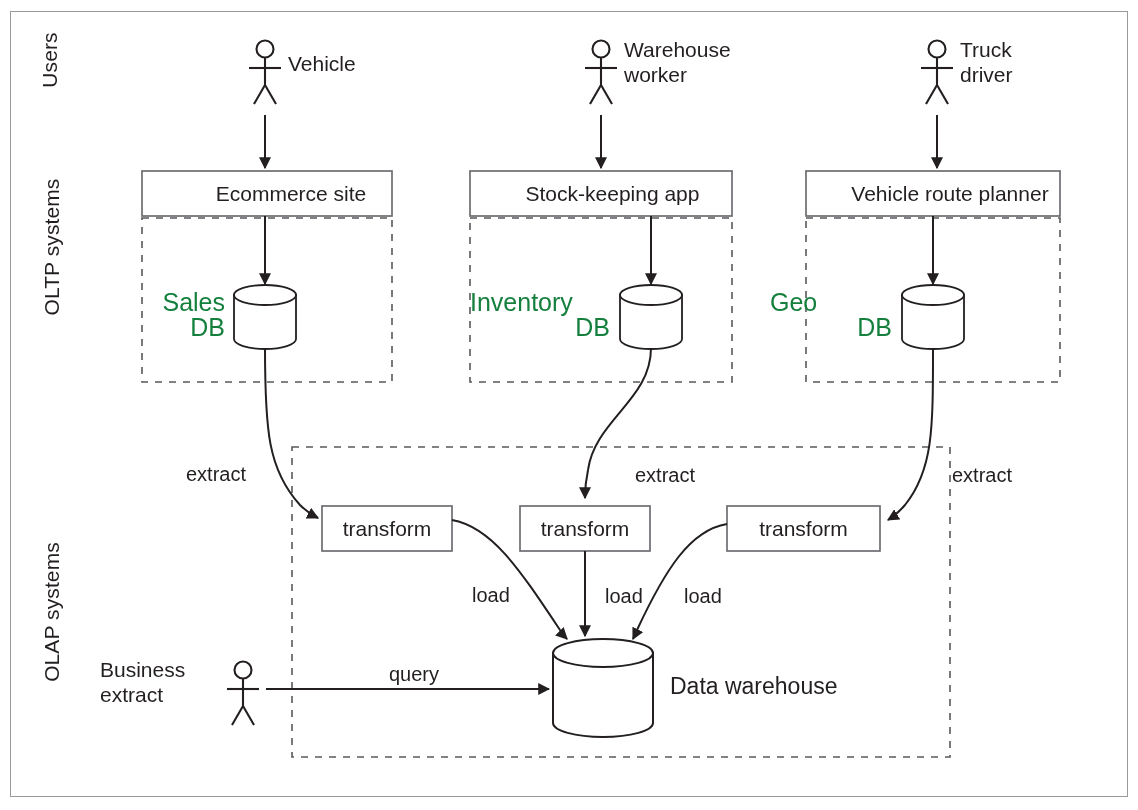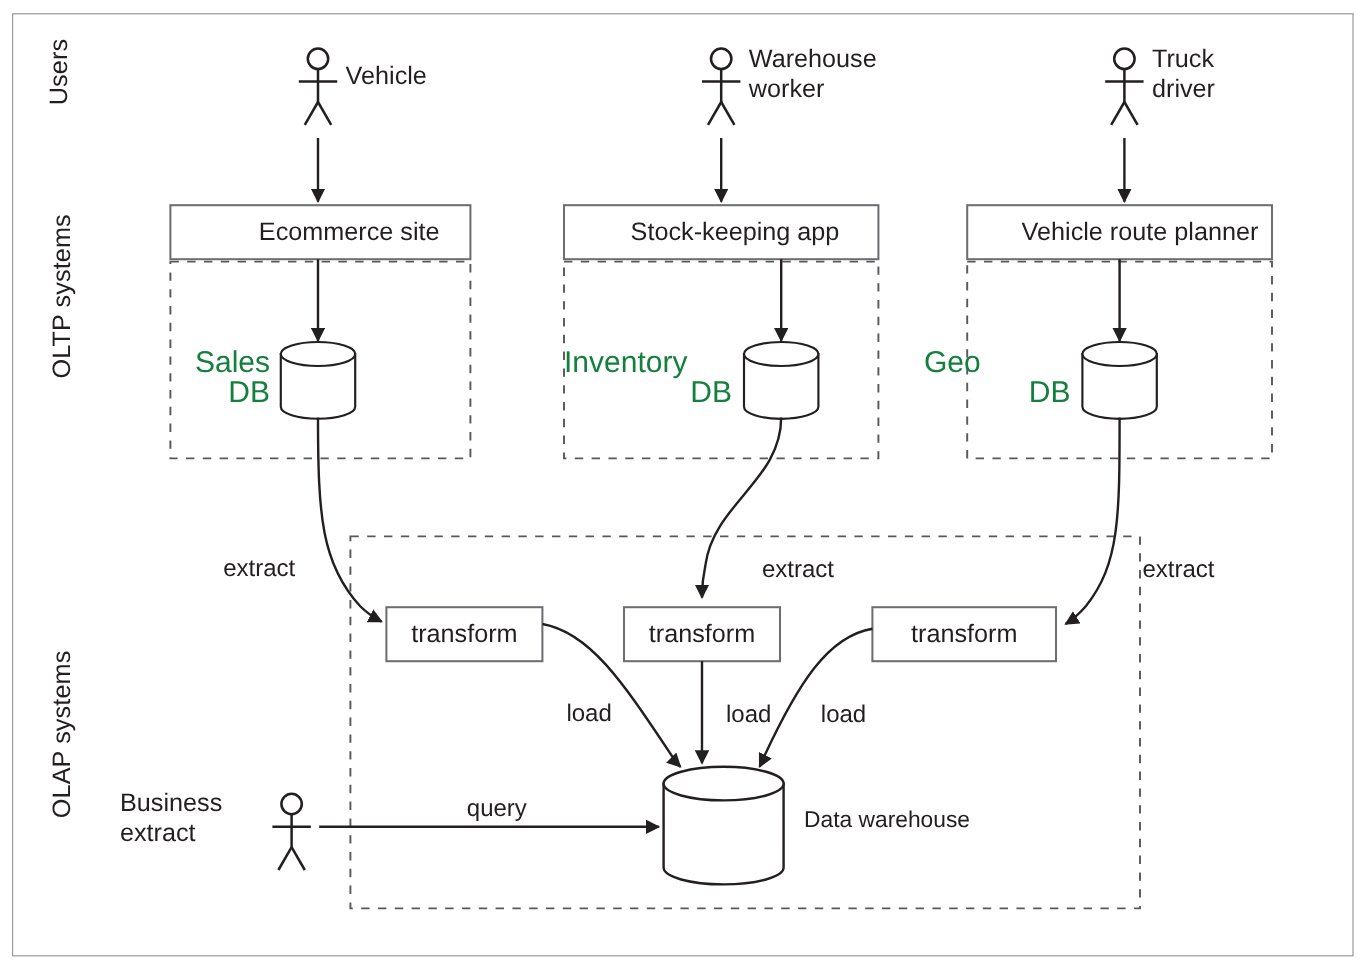--- a/index.html
+++ b/index.html
@@ -10,21 +10,21 @@
   svg#canvas{position:absolute;left:0;top:0;width:1138px;height:810px;}
   .lane-label{
     position:absolute;color:#231f20;font-size:21px;letter-spacing:.1px;
     transform-origin:50% 50%;white-space:nowrap;
   }
   .rot{transform:rotate(-90deg);}
   .txt{position:absolute;color:#15803d;font-size:25px;white-space:nowrap;line-height:1.18;}
   .boxlabel{position:absolute;color:#231f20;font-size:21px;white-space:nowrap;
             text-align:center;}
   .edgelabel{position:absolute;color:#231f20;font-size:20px;white-space:nowrap;}
-  .dwlabel{position:absolute;color:#231f20;font-size:19px;white-space:nowrap;}
+  .dwlabel{position:absolute;color:#231f20;font-size:23px;white-space:nowrap;}
   .actor-name{position:absolute;color:#231f20;font-size:21px;line-height:1.18;white-space:nowrap;}
   .actor-name.rightal{}
 </style>
 </head>
 <body>
 
 <div id="stage">
 
   <div id="frame"></div>
 

